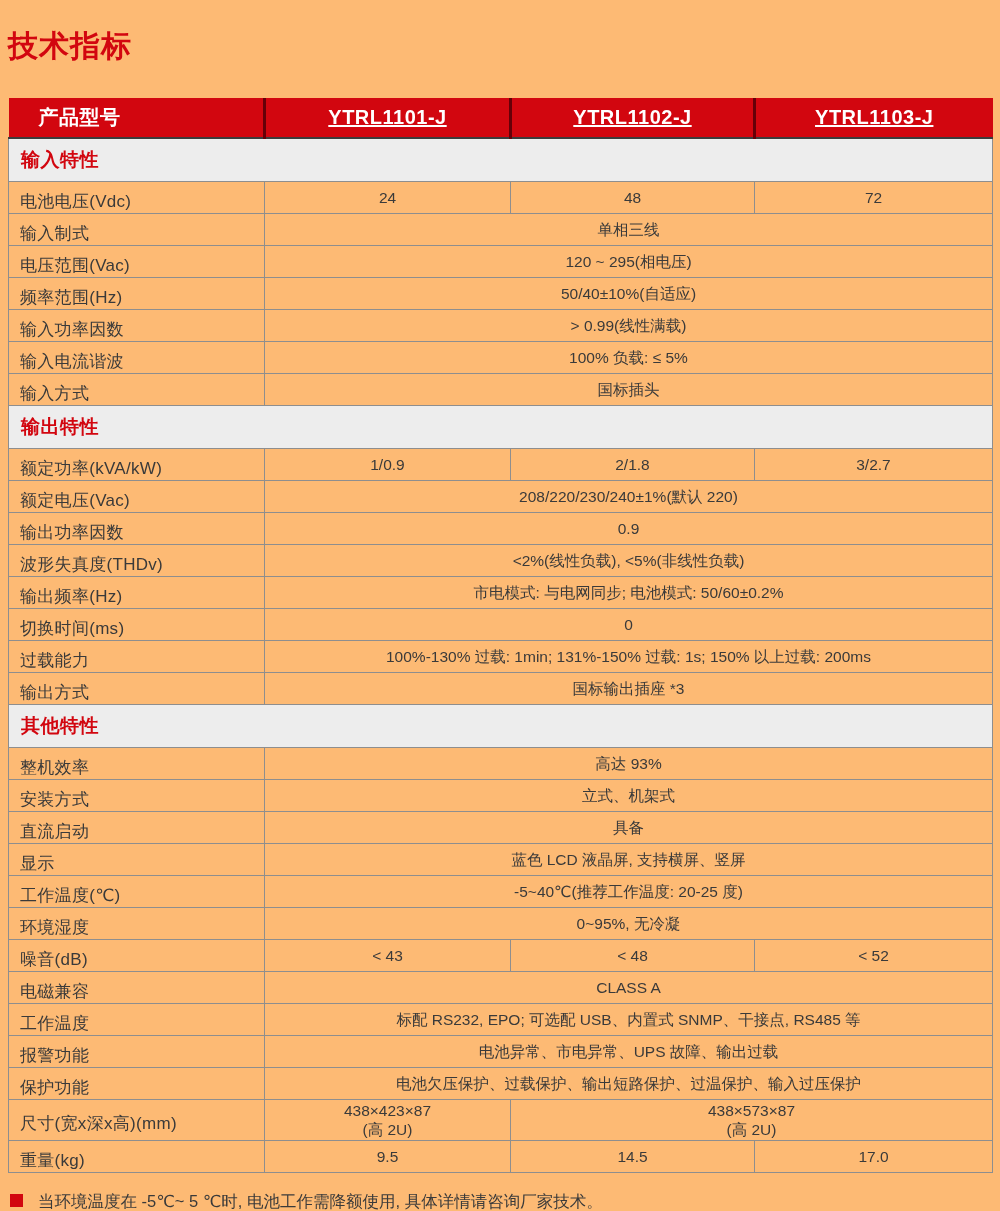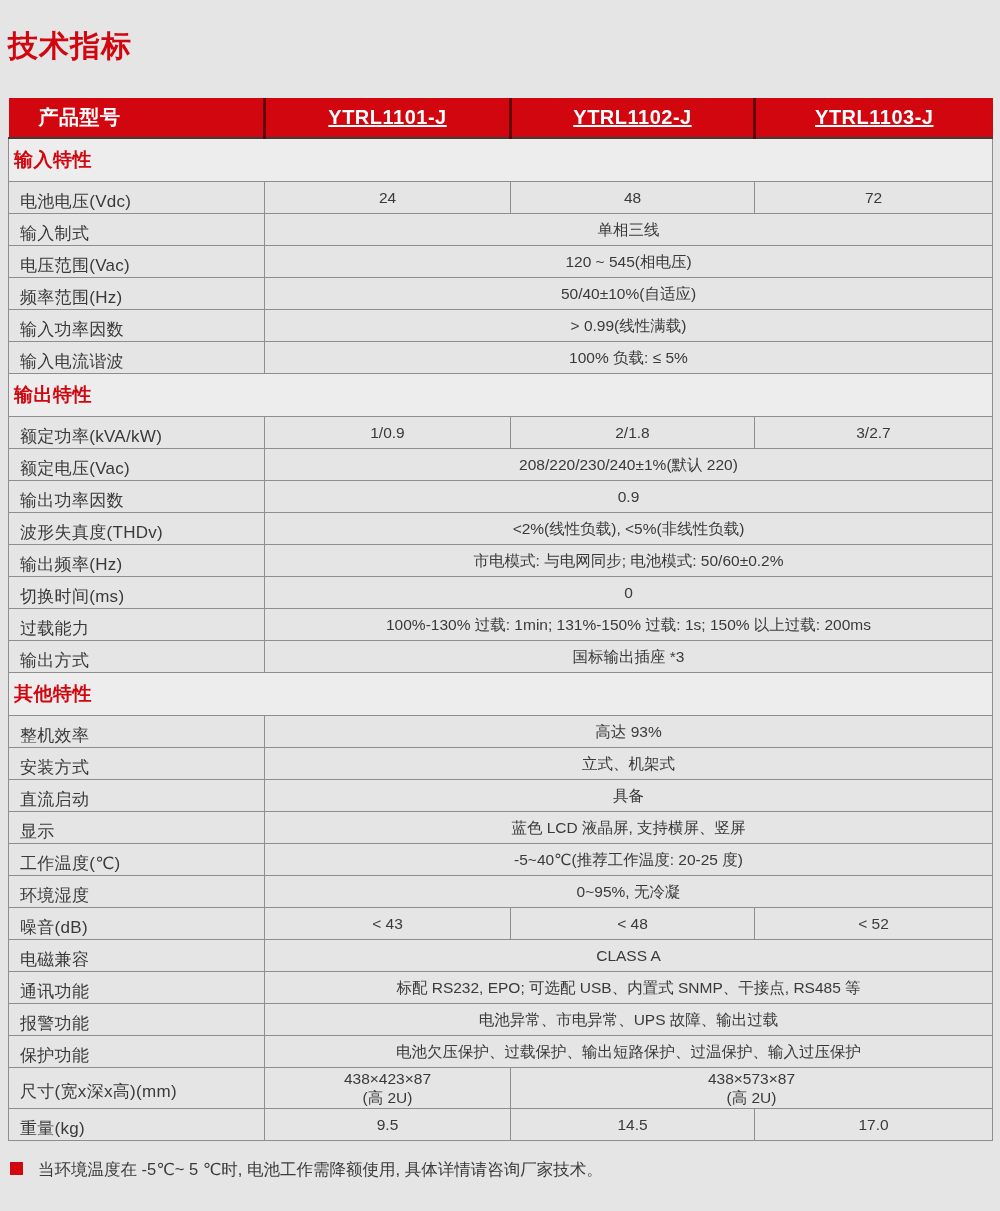--- a/index.html
+++ b/index.html
@@ -5,21 +5,21 @@
   * { box-sizing: border-box; }
   html, body { margin: 0; padding: 0; background: #ffffff; }
   body {
     width: 1000px;
     font-family: "Liberation Sans", "DejaVu Sans", sans-serif;
   }
   .page {
     position: relative;
     width: 1000px;
     height: 1211px;
-    background: #e5e5e5;
+    background: #fdba74;
     overflow: hidden;
   }
   .page-title {
     color: #d2060f;
     font-size: 30px;
     font-weight: bold;
     margin: 0;
     padding: 26px 0 0 8px;
     letter-spacing: 1px;
   }
@@ -41,21 +41,21 @@
   }
   td.header-label { text-align: left; padding-left: 30px; }
   td.header-model { text-align: center; border-left: 3px solid #650008; text-decoration: underline; }
   .section-row td {
     background: #ededed;
     color: #d2060f;
     font-weight: bold;
     font-size: 19px;
     height: 43px;
     text-align: left;
-    padding-left: 5px;
+    padding-left: 12px;
     border: 1px solid #8e8e8e;
     letter-spacing: 0.5px;
   }
   .data-row td {
     border: 1px solid #8e8e8e;
     height: 31px;
     color: #3a3a3a;
     vertical-align: middle;
   }
   td.label-cell {
@@ -117,33 +117,37 @@
           <td class="value-cell">24</td>
           <td class="value-cell">48</td>
           <td class="value-cell">72</td>
         </tr>
         <tr class="data-row">
           <td class="label-cell">输入制式</td>
           <td class="value-cell" colspan="3">单相三线</td>
         </tr>
         <tr class="data-row">
           <td class="label-cell">电压范围(Vac)</td>
-          <td class="value-cell" colspan="3">120 ~ 545(相电压)</td>
+          <td class="value-cell" colspan="3">120 ~ 295(相电压)</td>
         </tr>
         <tr class="data-row">
           <td class="label-cell">频率范围(Hz)</td>
           <td class="value-cell" colspan="3">50/40±10%(自适应)</td>
         </tr>
         <tr class="data-row">
           <td class="label-cell">输入功率因数</td>
           <td class="value-cell" colspan="3">&gt; 0.99(线性满载)</td>
         </tr>
         <tr class="data-row">
           <td class="label-cell">输入电流谐波</td>
           <td class="value-cell" colspan="3">100% 负载: ≤ 5%</td>
+        </tr>
+        <tr class="data-row">
+          <td class="label-cell">输入方式</td>
+          <td class="value-cell" colspan="3">国标插头</td>
         </tr>
         <tr class="section-row">
           <td colspan="4">输出特性</td>
         </tr>
         <tr class="data-row">
           <td class="label-cell">额定功率(kVA/kW)</td>
           <td class="value-cell">1/0.9</td>
           <td class="value-cell">2/1.8</td>
           <td class="value-cell">3/2.7</td>
         </tr>
@@ -206,21 +210,21 @@
           <td class="label-cell">噪音(dB)</td>
           <td class="value-cell">&lt; 43</td>
           <td class="value-cell">&lt; 48</td>
           <td class="value-cell">&lt; 52</td>
         </tr>
         <tr class="data-row">
           <td class="label-cell">电磁兼容</td>
           <td class="value-cell" colspan="3">CLASS A</td>
         </tr>
         <tr class="data-row">
-          <td class="label-cell">通讯功能</td>
+          <td class="label-cell">工作温度</td>
           <td class="value-cell" colspan="3">标配 RS232, EPO; 可选配 USB、内置式 SNMP、干接点, RS485 等</td>
         </tr>
         <tr class="data-row">
           <td class="label-cell">报警功能</td>
           <td class="value-cell" colspan="3">电池异常、市电异常、UPS 故障、输出过载</td>
         </tr>
         <tr class="data-row">
           <td class="label-cell">保护功能</td>
           <td class="value-cell" colspan="3">电池欠压保护、过载保护、输出短路保护、过温保护、输入过压保护</td>
         </tr>

